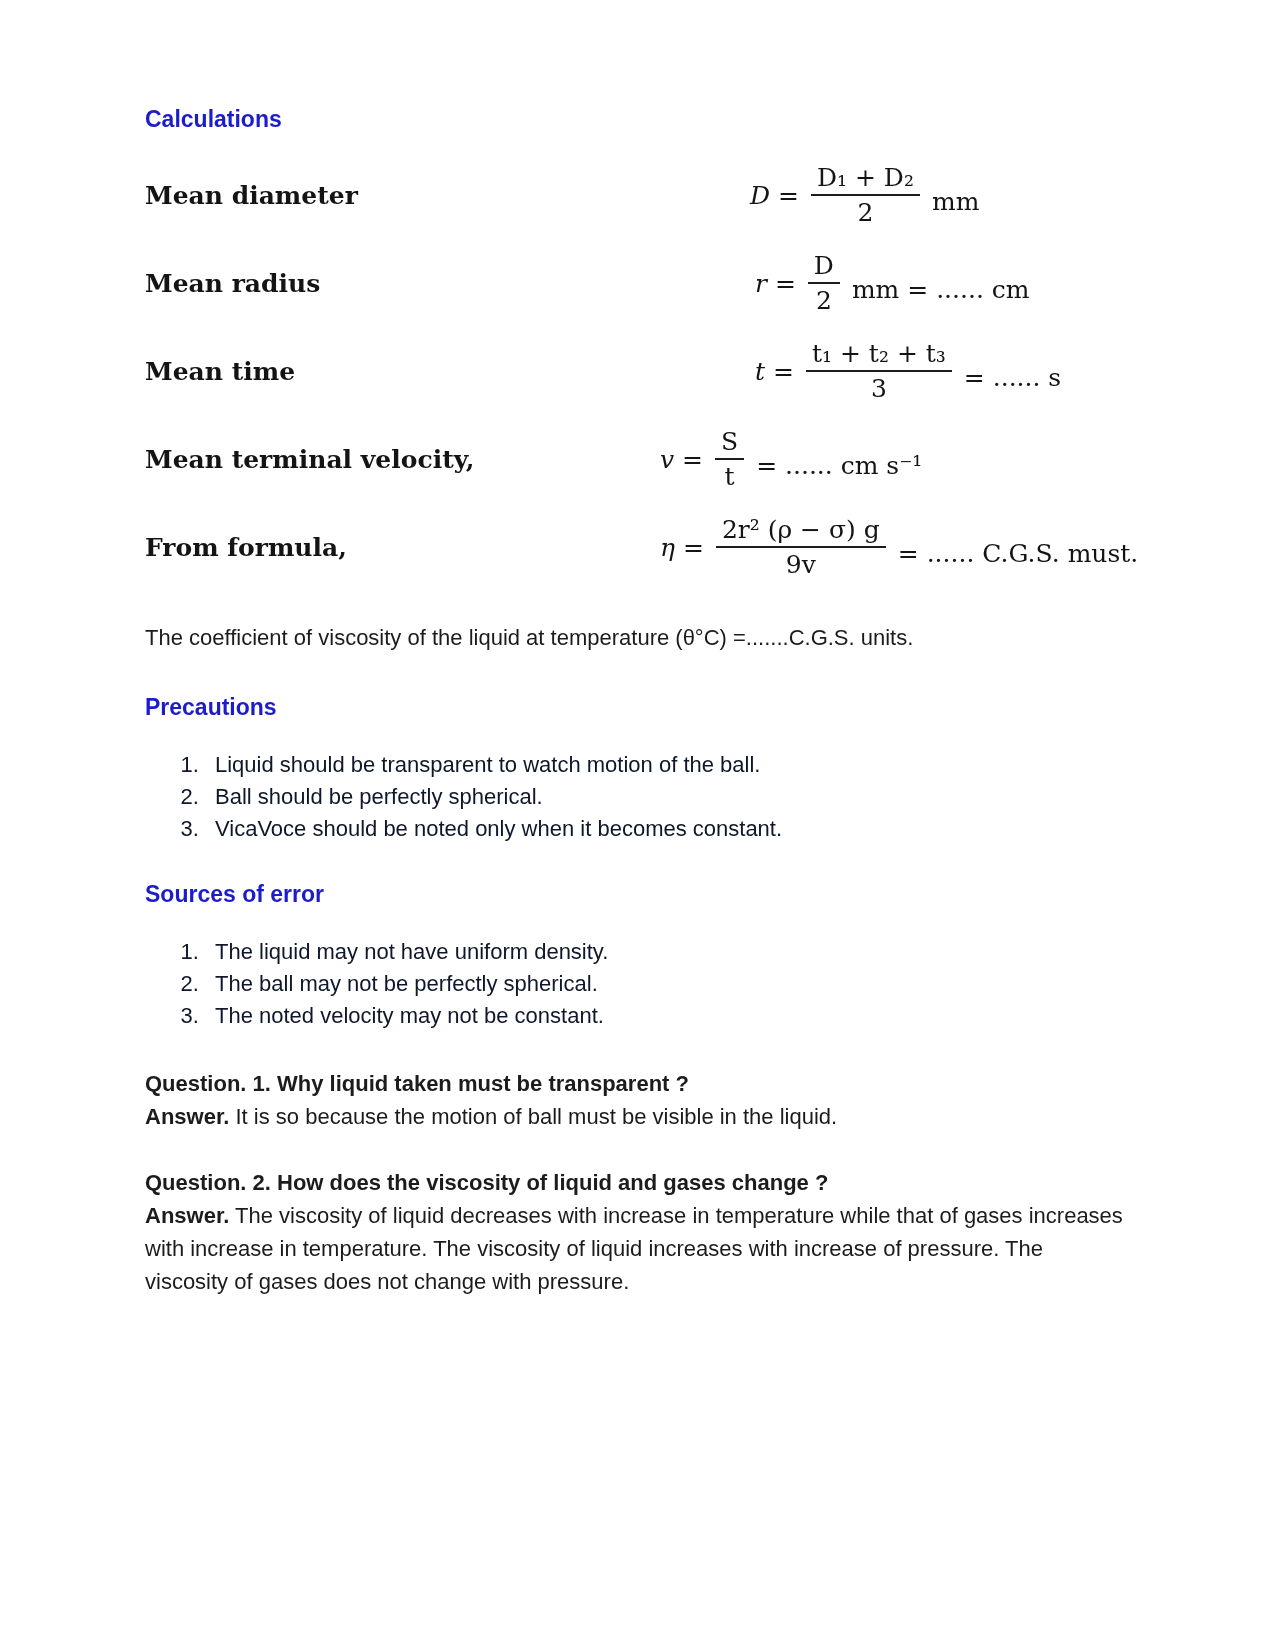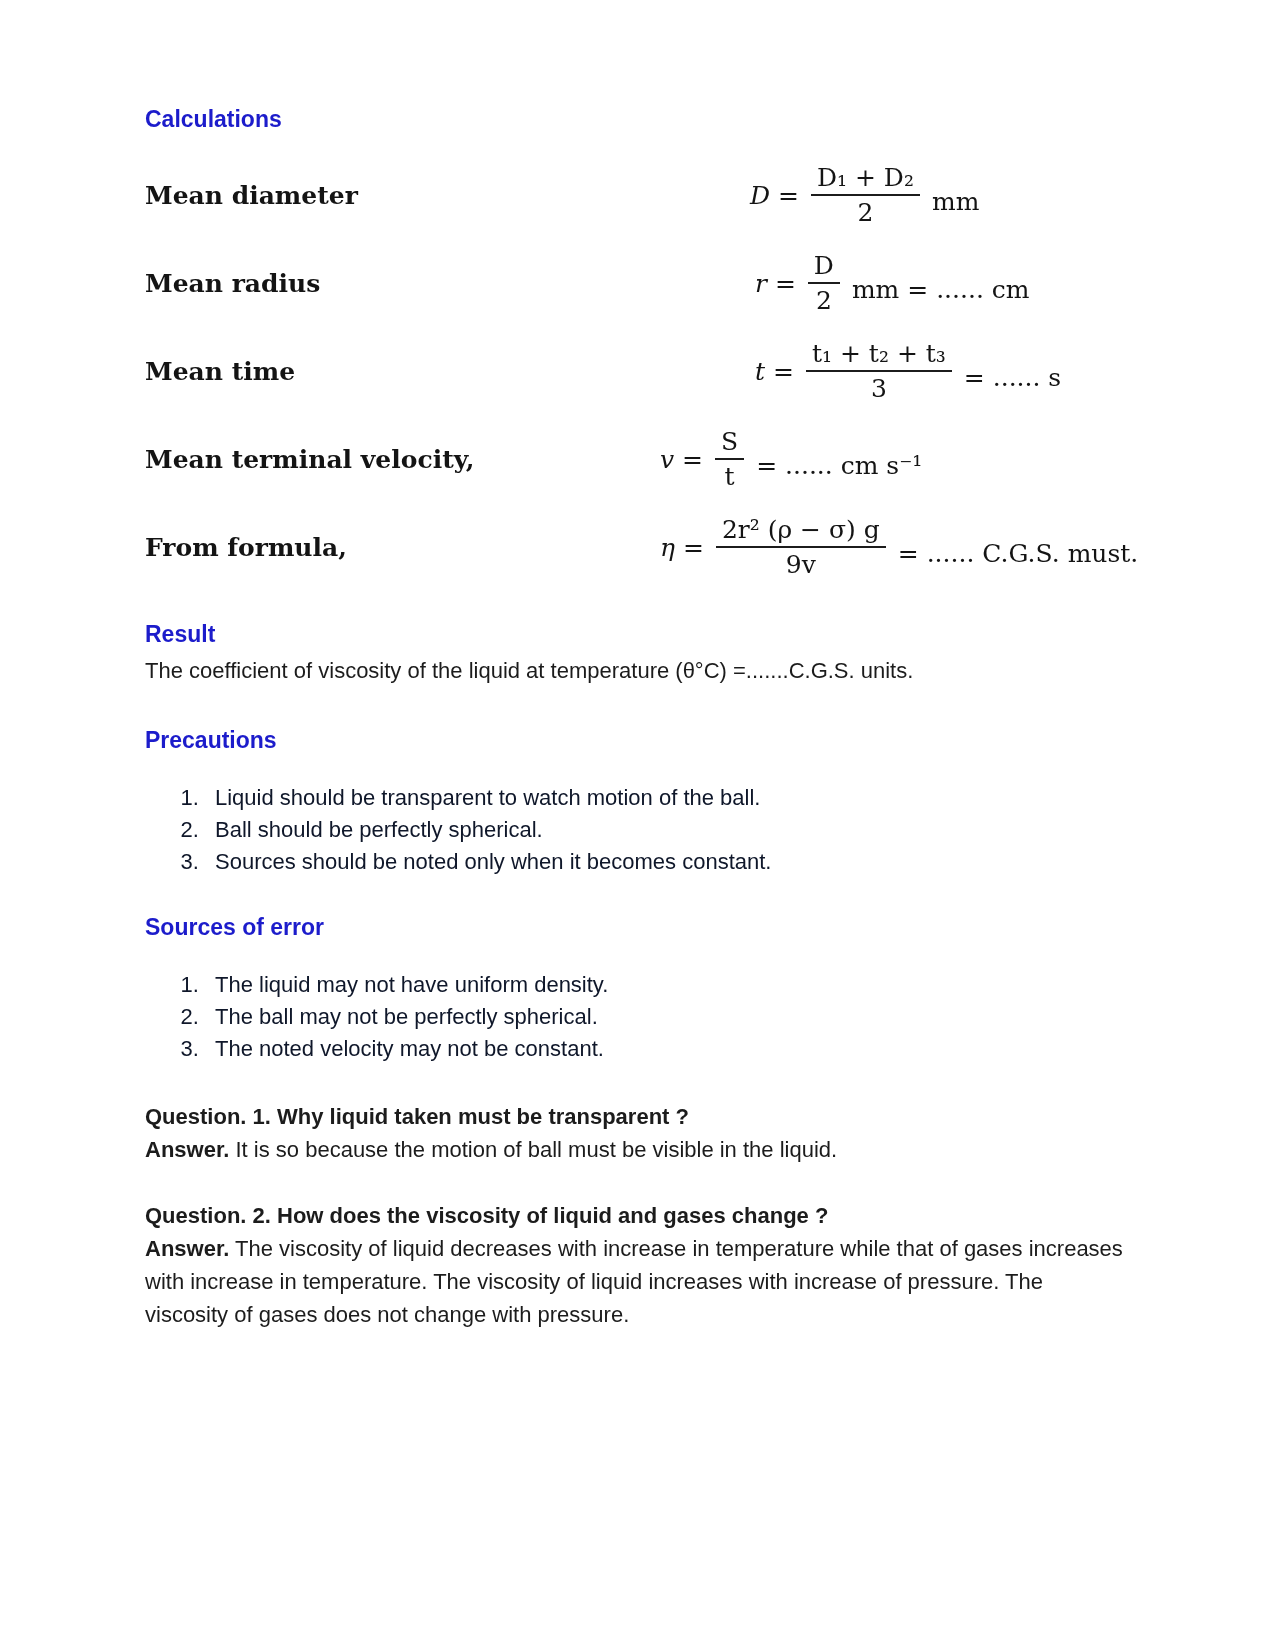--- a/index.html
+++ b/index.html
@@ -169,30 +169,29 @@
         <span class="frac">
           <span class="num">2r² (ρ − σ) g</span>
           <span class="den">9v</span>
         </span>
         <span class="suffix">= ...... C.G.S. must.</span>
       </div>
     </div>
   </section>
 
   <section class="result-section">
-    <div class="blue-heading result-heading">Result</div>
     <p class="body-text">The coefficient of viscosity of the liquid at temperature (θ°C) =.......C.G.S. units.</p>
   </section>
 
   <section class="list-section">
     <div class="blue-heading list-heading">Precautions</div>
     <ol class="doc-list">
       <li>Liquid should be transparent to watch motion of the ball.</li>
       <li>Ball should be perfectly spherical.</li>
-      <li>Sources should be noted only when it becomes constant.</li>
+      <li>VicaVoce should be noted only when it becomes constant.</li>
     </ol>
   </section>
 
   <section class="list-section">
     <div class="blue-heading list-heading">Sources of error</div>
     <ol class="doc-list">
       <li>The liquid may not have uniform density.</li>
       <li>The ball may not be perfectly spherical.</li>
       <li>The noted velocity may not be constant.</li>
     </ol>

